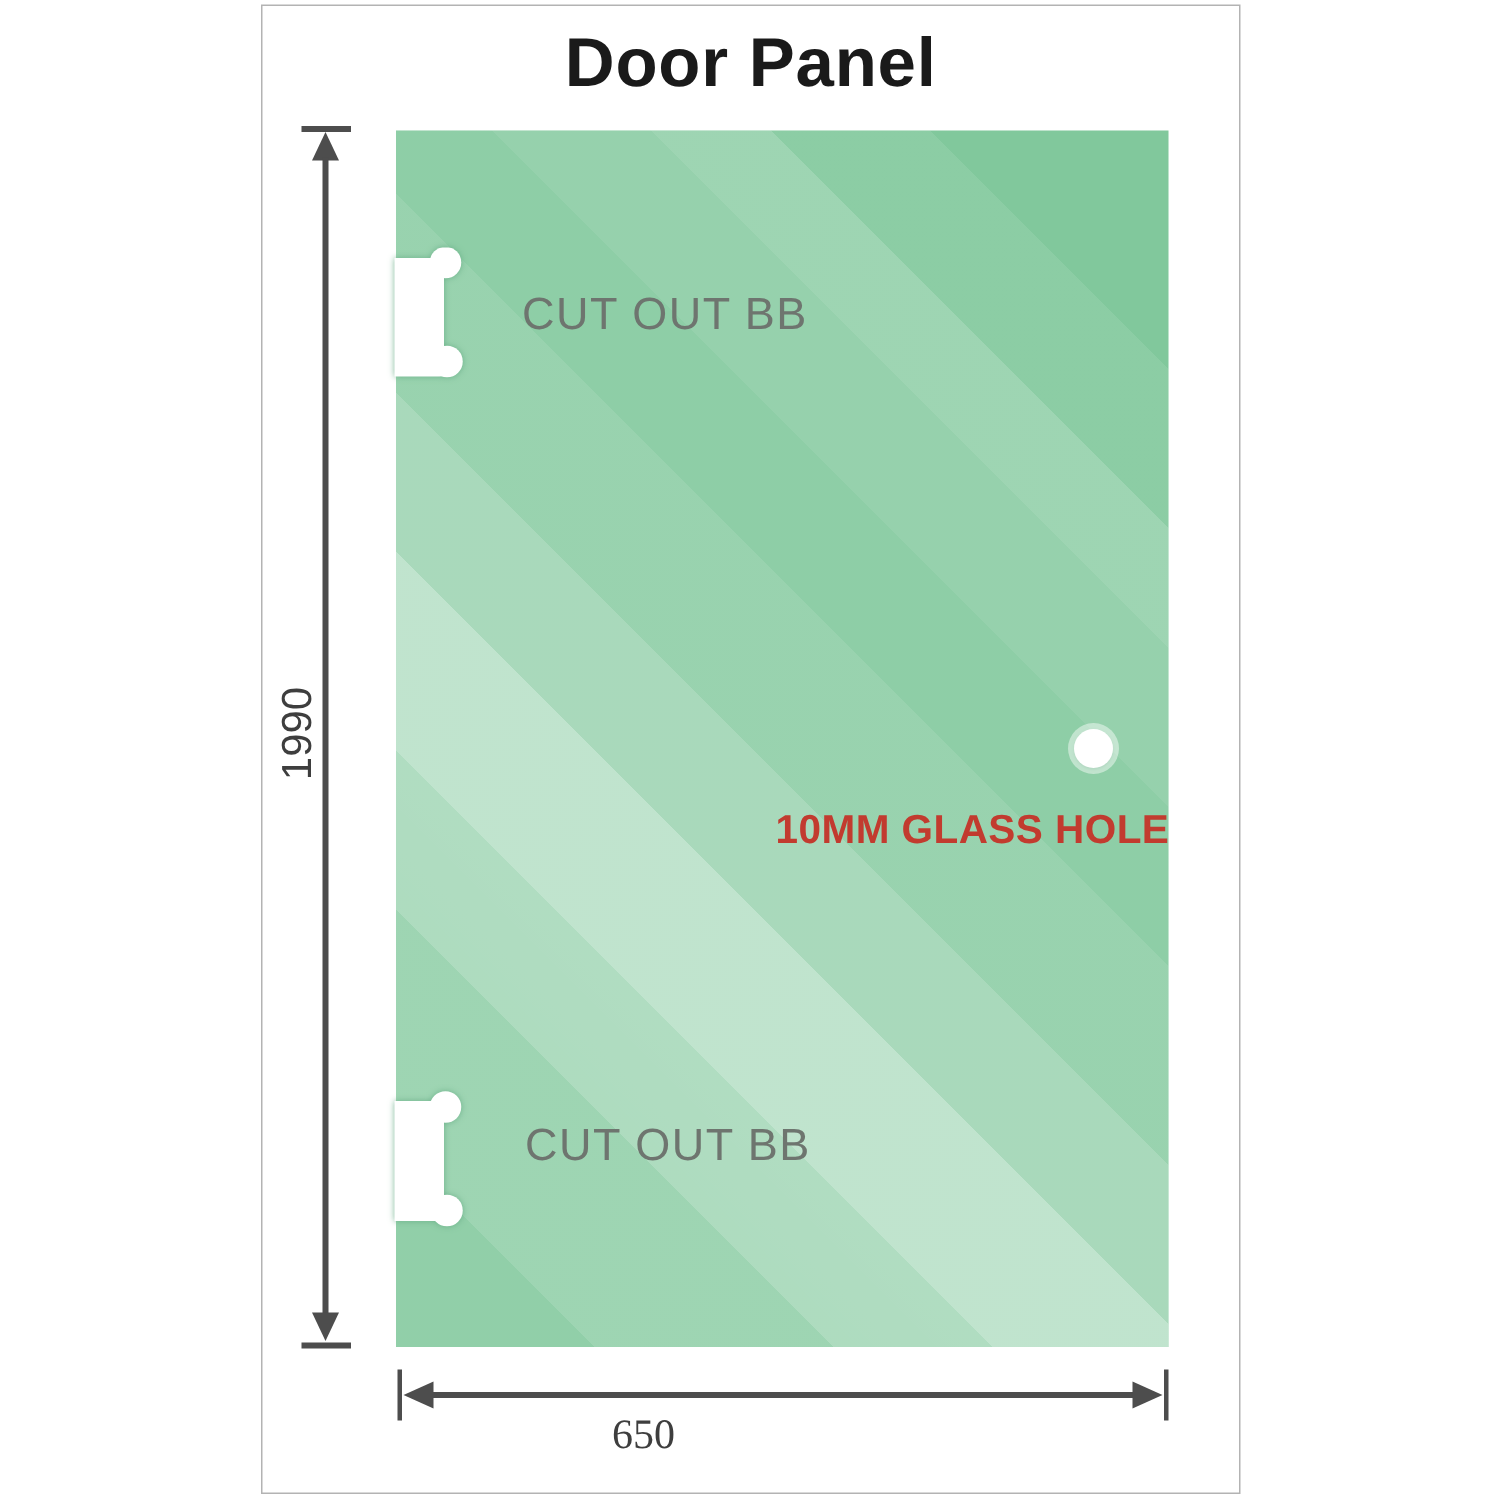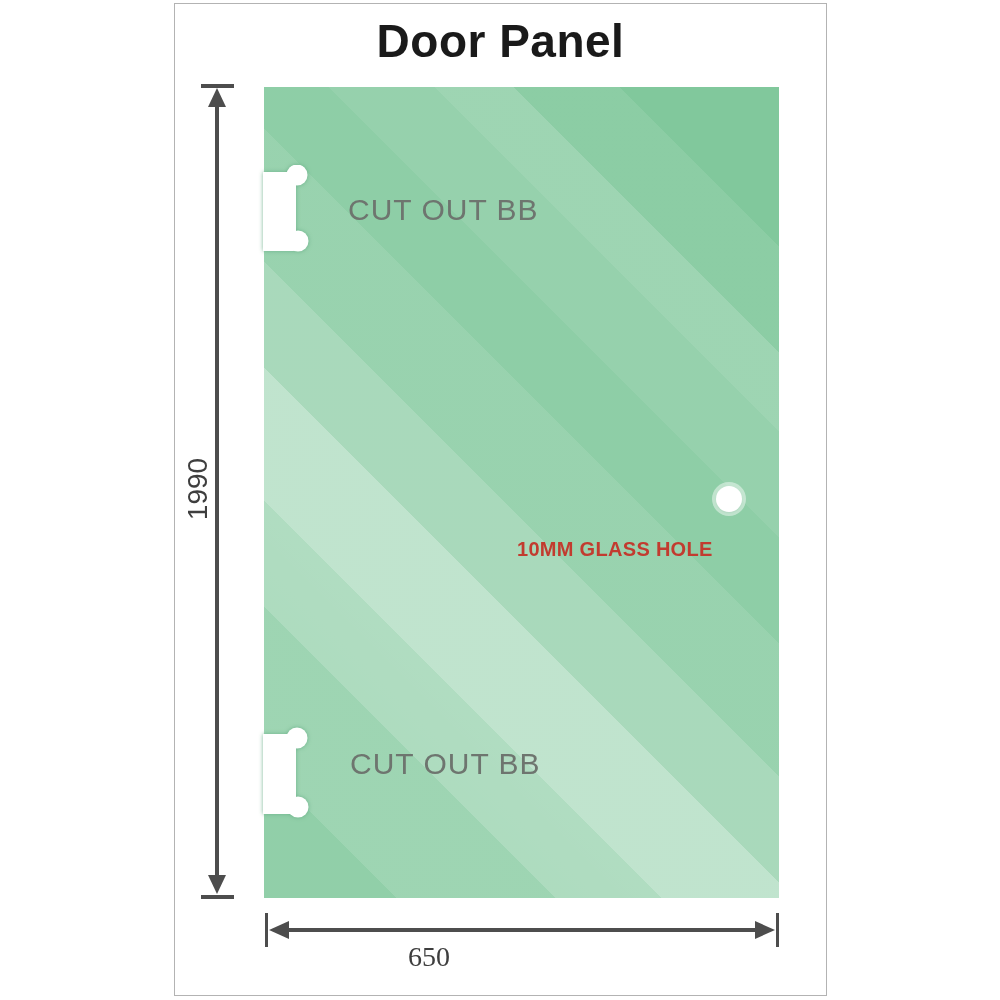--- a/index.html
+++ b/index.html
@@ -47,21 +47,21 @@
     background:#ffffff;
     box-shadow:0 0 0 4px rgba(255,255,255,0.45), 0 1px 2px rgba(90,160,120,0.5);
   }
   .cutout-label{
     position:absolute;color:#6e756f;font-size:30px;letter-spacing:1px;white-space:nowrap;
   }
   .cutout-label.top{left:84px;top:106px;}
   .cutout-label.bottom{left:86px;top:660px;}
   .hole-label{
     position:absolute;left:253px;top:451px;
-    color:#c23b2f;font-size:20px;font-weight:bold;letter-spacing:0.3px;white-space:nowrap;
+    color:#c23b2f;font-size:27px;font-weight:bold;letter-spacing:0.3px;white-space:nowrap;
   }
   
   .dim{position:absolute;background:#4d4d4d;}
   .v-tick-top{left:26px;top:80px;width:33px;height:4px;}
   .v-line{left:40px;top:101px;width:4px;height:771px;}
   .v-tick-bottom{left:26px;top:891px;width:33px;height:4px;}
   .h-tick-left{left:90px;top:909px;width:3px;height:34px;}
   .h-line{left:113px;top:924px;width:468px;height:4px;}
   .h-tick-right{left:601px;top:909px;width:3px;height:34px;}
   .arr{position:absolute;width:0;height:0;}

